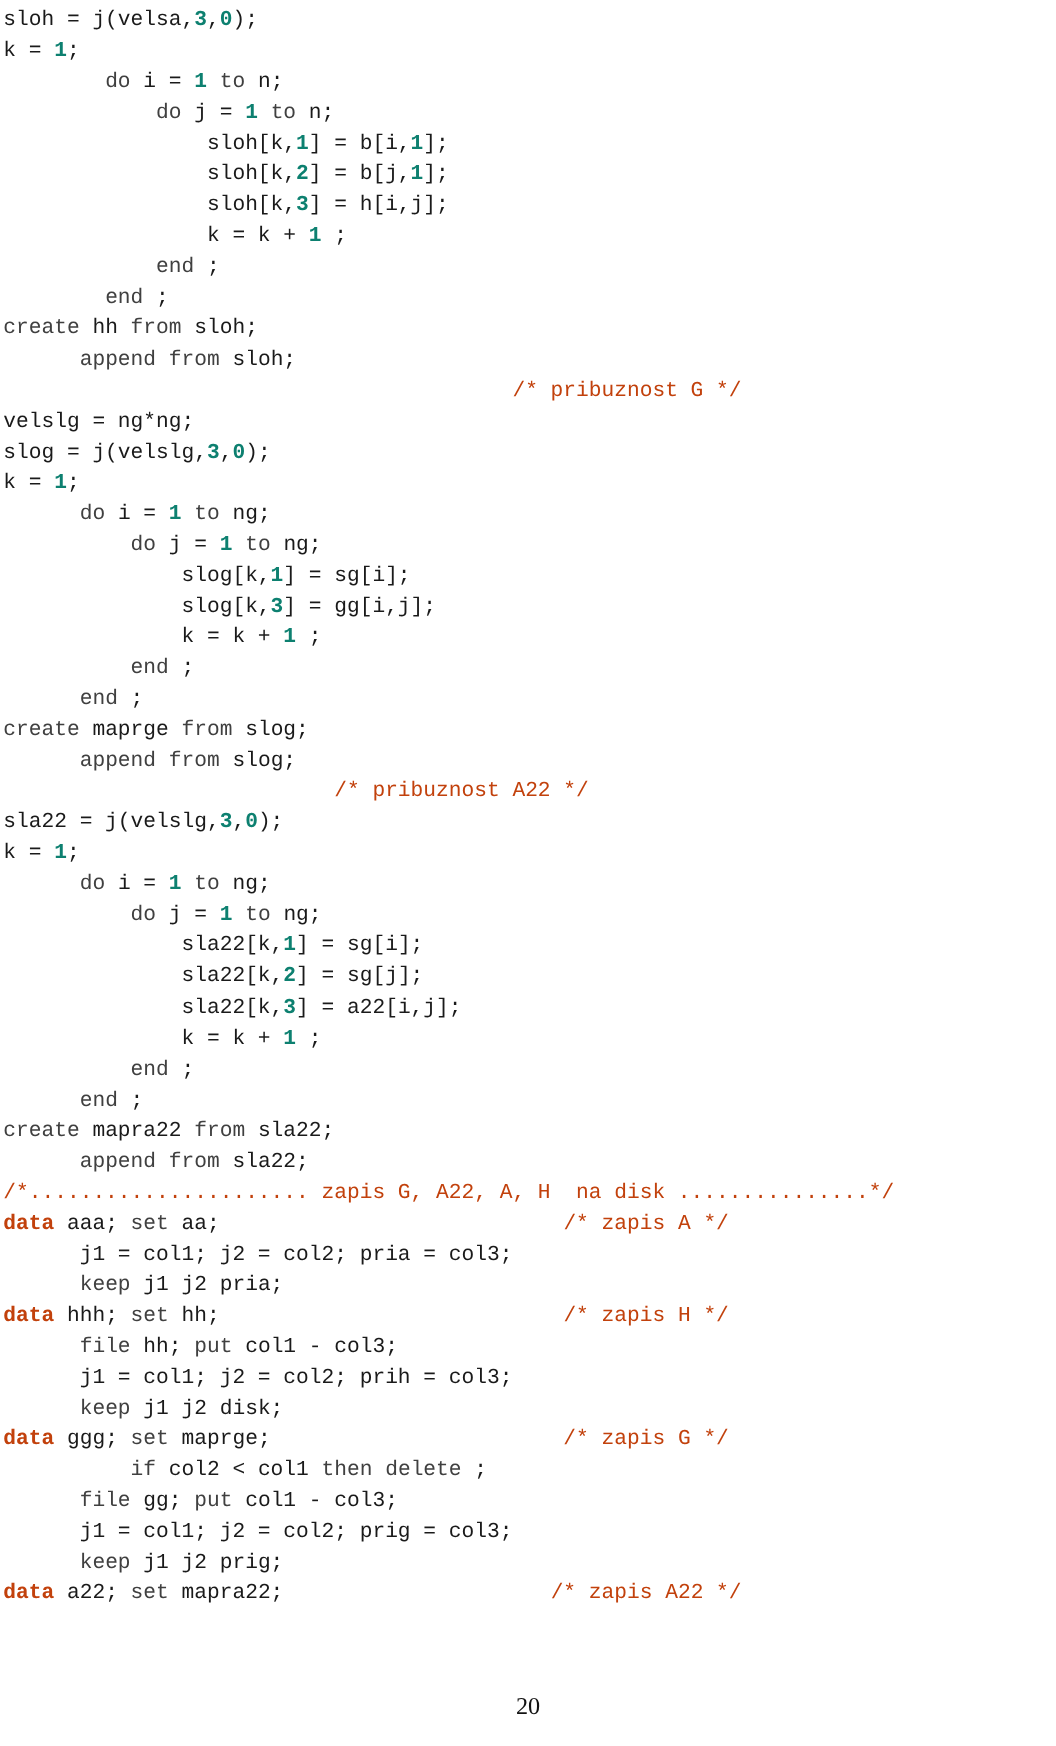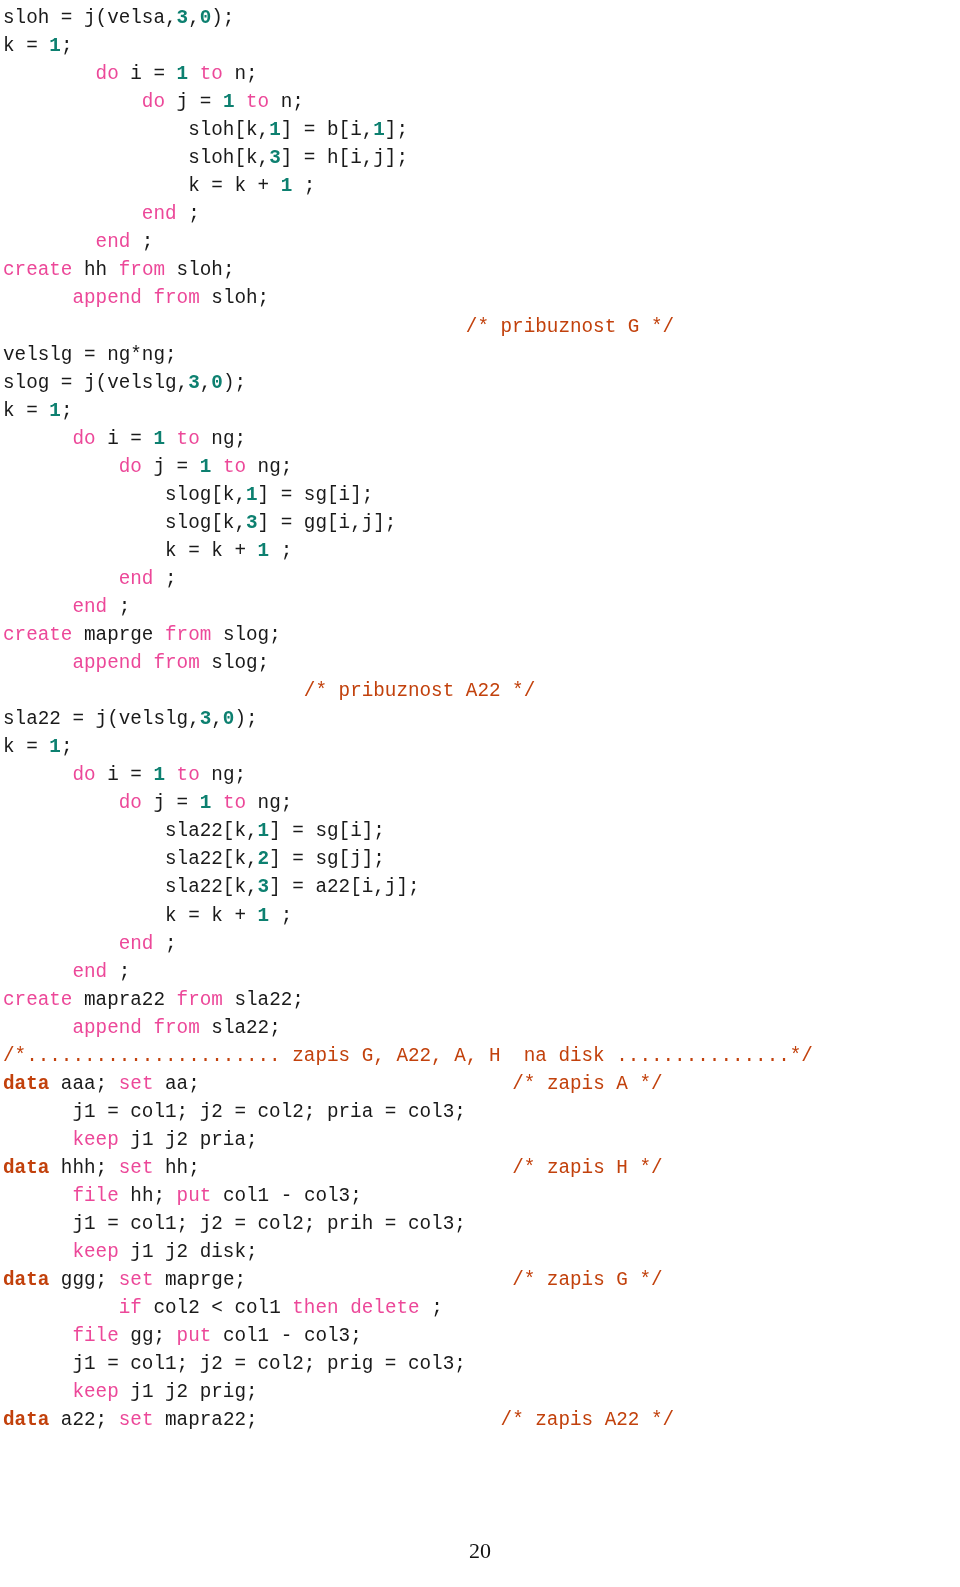--- a/index.html
+++ b/index.html
@@ -30,21 +30,21 @@
     font-size: 19.3px;
     line-height: 28.05px;
     height: 28.05px;
     white-space: pre;
     color: #1a1a1a;
     letter-spacing: 0px;
     padding-left: 3px;
   }
   
   .t-plain { color: #1a1a1a; }
-  .t-kw    { color: #ec4899; }
+  .t-kw    { color: #404040; }
   .t-kwb   { color: #c2410c; font-weight: bold; }
   .t-num   { color: #0d8070; font-weight: bold; }
   .t-com   { color: #c2410c; }
 
   #page-number {
     position: absolute;
     left: 0;
     top: 1538px;
     width: 960px;
     text-align: center;
@@ -57,20 +57,21 @@
 <body>
 
 <div id="page">
 
   <div id="code-listing">
       <div class="code-line"><span class="t-plain">sloh = j(velsa,</span><span class="t-num">3</span><span class="t-plain">,</span><span class="t-num">0</span><span class="t-plain">);</span></div>
       <div class="code-line"><span class="t-plain">k = </span><span class="t-num">1</span><span class="t-plain">;</span></div>
       <div class="code-line"><span class="t-plain">        </span><span class="t-kw">do</span><span class="t-plain"> i = </span><span class="t-num">1</span><span class="t-plain"> </span><span class="t-kw">to</span><span class="t-plain"> n;</span></div>
       <div class="code-line"><span class="t-plain">            </span><span class="t-kw">do</span><span class="t-plain"> j = </span><span class="t-num">1</span><span class="t-plain"> </span><span class="t-kw">to</span><span class="t-plain"> n;</span></div>
       <div class="code-line"><span class="t-plain">                sloh[k,</span><span class="t-num">1</span><span class="t-plain">] = b[i,</span><span class="t-num">1</span><span class="t-plain">];</span></div>
+      <div class="code-line"><span class="t-plain">                sloh[k,</span><span class="t-num">2</span><span class="t-plain">] = b[j,</span><span class="t-num">1</span><span class="t-plain">];</span></div>
       <div class="code-line"><span class="t-plain">                sloh[k,</span><span class="t-num">3</span><span class="t-plain">] = h[i,j];</span></div>
       <div class="code-line"><span class="t-plain">                k = k + </span><span class="t-num">1</span><span class="t-plain"> ;</span></div>
       <div class="code-line"><span class="t-plain">            </span><span class="t-kw">end</span><span class="t-plain"> ;</span></div>
       <div class="code-line"><span class="t-plain">        </span><span class="t-kw">end</span><span class="t-plain"> ;</span></div>
       <div class="code-line"><span class="t-kw">create</span><span class="t-plain"> hh </span><span class="t-kw">from</span><span class="t-plain"> sloh;</span></div>
       <div class="code-line"><span class="t-plain">      </span><span class="t-kw">append</span><span class="t-plain"> </span><span class="t-kw">from</span><span class="t-plain"> sloh;</span></div>
       <div class="code-line"><span class="t-plain">                                        </span><span class="t-com">/* pribuznost G */</span></div>
       <div class="code-line"><span class="t-plain">velslg = ng*ng;</span></div>
       <div class="code-line"><span class="t-plain">slog = j(velslg,</span><span class="t-num">3</span><span class="t-plain">,</span><span class="t-num">0</span><span class="t-plain">);</span></div>
       <div class="code-line"><span class="t-plain">k = </span><span class="t-num">1</span><span class="t-plain">;</span></div>

